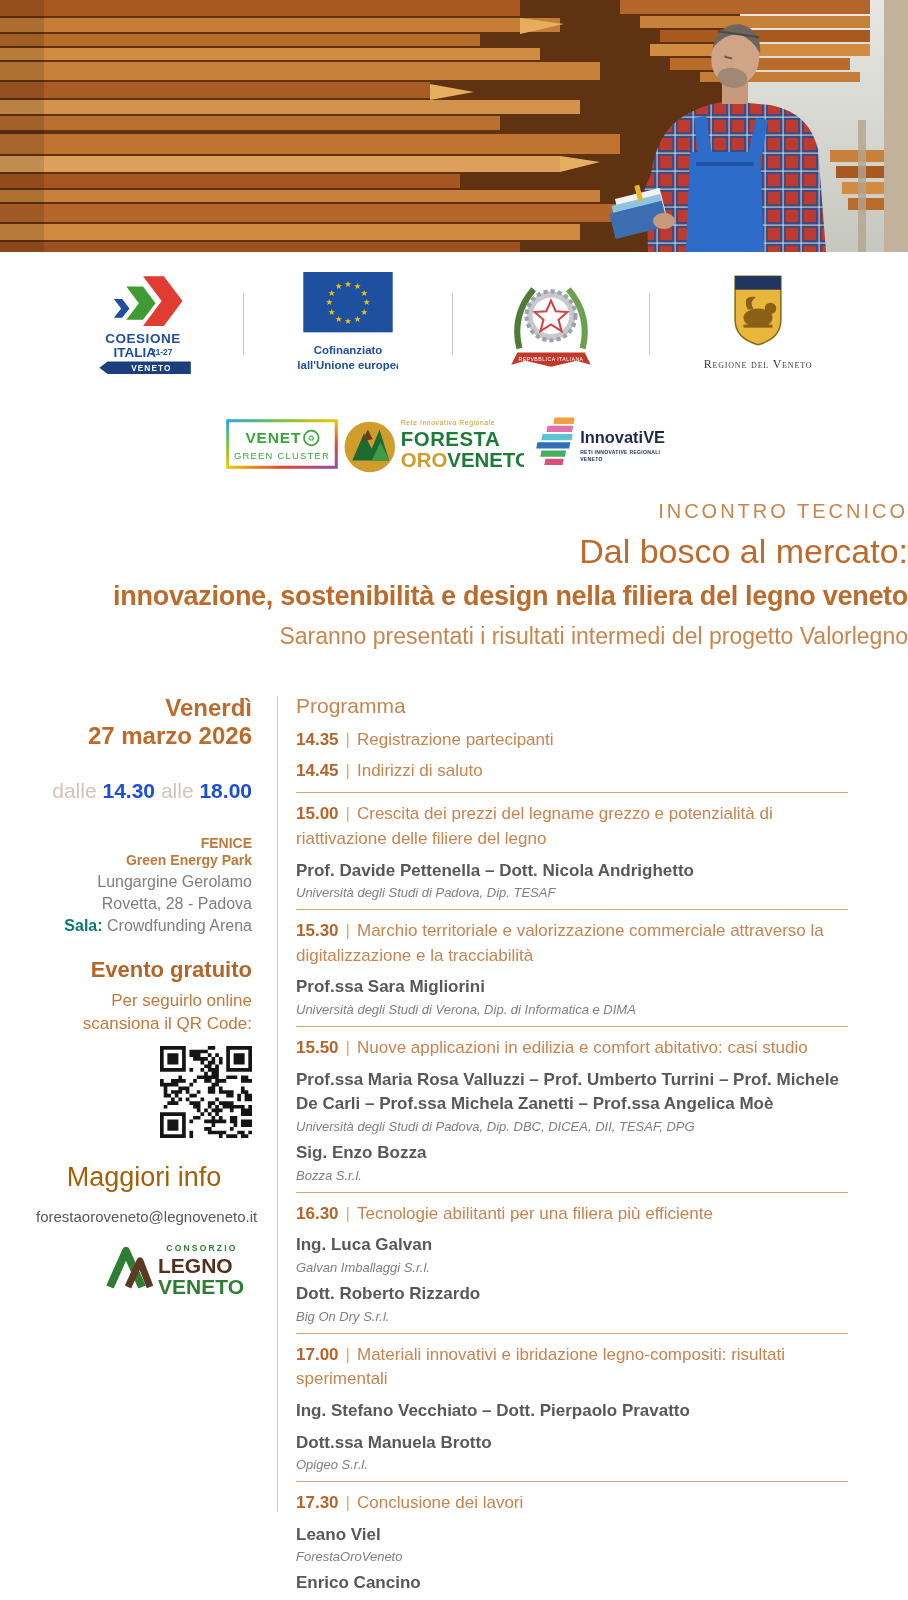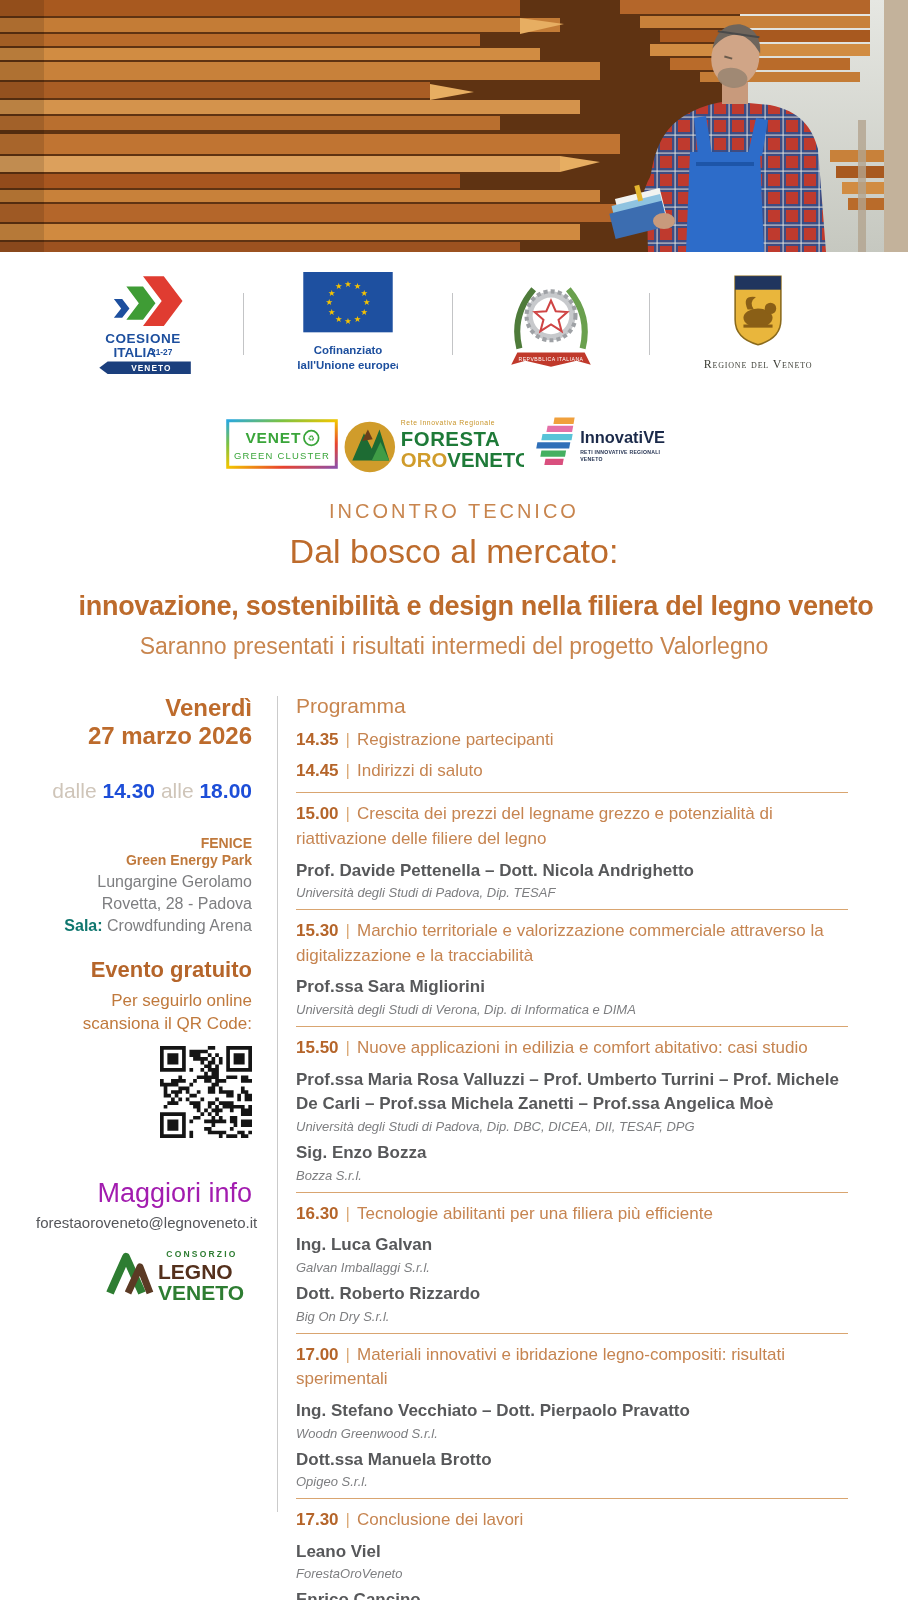--- a/index.html
+++ b/index.html
@@ -9,44 +9,44 @@
   .hero{position:absolute;top:0;left:0;width:908px;height:252px;}
   .hero svg{display:block;width:100%;height:100%;}
   
   .logos1{position:absolute;top:266px;left:0;width:908px;height:116px;
           display:flex;justify-content:center;align-items:center;}
   .logos1 .cell{display:flex;justify-content:center;align-items:center;}
   .lsep{width:1px;height:62px;background:#c3c4c6;}
   .logos2{position:absolute;top:404px;left:0;width:908px;height:84px;
           display:flex;justify-content:center;align-items:center;}
   
-  .titleblock{position:absolute;top:500px;left:0;width:908px;text-align:center;}
+  .titleblock{position:absolute;top:500px;left:0;width:908px;text-align:right;}
   .kicker{font-size:20px;letter-spacing:3px;color:#c8854e;}
   .title{margin-top:9px;font-size:34px;font-weight:400;color:#bd6b2c;}
-  .subtitle{margin-top:20px;font-size:27px;font-weight:700;color:#bd6b2c;letter-spacing:-0.3px;white-space:nowrap;padding-left:44px;}
+  .subtitle{margin-top:10px;font-size:27px;font-weight:700;color:#bd6b2c;letter-spacing:-0.3px;white-space:nowrap;padding-left:44px;}
   .tagline{margin-top:11px;font-size:23px;color:#c8854e;}
   
   .columns{position:absolute;top:688px;left:0;width:908px;height:900px;}
   .vline{position:absolute;left:277px;top:8px;height:816px;border-left:1px solid #cbcbcb;}
   .leftcol{position:absolute;left:36px;top:0;width:216px;text-align:right;}
   .rightcol{position:absolute;left:296px;top:0;width:552px;}
   
   .date{font-size:24px;font-weight:700;color:#bd6b2c;line-height:1.18;margin-top:6px;}
   .timeline{margin-top:28px;font-size:21px;color:#cfc5b9;}
   .timeline .t{color:#1d4ed8;font-weight:700;}
   .venue{margin-top:32px;font-size:14px;font-weight:600;color:#c0793c;line-height:1.25;}
   .addr{margin-top:1px;font-size:16px;color:#7d7e80;line-height:1.4;}
   .room{font-size:16px;color:#7d7e80;line-height:1.4;}
   .room b{color:#0f766e;font-weight:700;margin-left:25px;}
   .free{margin-top:19px;font-size:22px;font-weight:700;color:#b5652a;}
   .qrcap{margin-top:7px;font-size:17px;color:#c0793c;line-height:1.35;}
   .qrwrap{margin-top:10px;}
   .qrwrap svg{display:inline-block;}
-  .maggiori{margin-top:36px;font-size:27px;color:#a21caf;font-weight:400;}
-  .email{margin-top:5px;font-size:15px;}
+  .maggiori{margin-top:20px;font-size:27px;color:#a16207;font-weight:400;text-align:center;}
+  .email{margin-top:15px;font-size:15px;}
   .email a{color:#55565a;text-decoration:none;}
   .clv{margin-top:14px;}
   
   .pheading{font-size:21px;color:#c8854e;margin:6px 0 10px 0;}
   .eline{font-size:17px;line-height:1.45;margin:6px 0 2px 0;color:#c68450;}
   .time{font-weight:700;color:#b5652a;}
   .pipe{color:#dcab78;margin:0 7px;}
   .sname{font-size:17px;font-weight:700;color:#57585a;margin:7px 0 0 0;line-height:1.45;}
   .saff{font-size:13px;font-style:italic;color:#7d7e80;margin:2px 0 5px 0;}
   .pdiv{border-top:1px solid #d9a570;margin:9px 0;}
@@ -339,21 +339,20 @@
       <p class="eline"><span class="time">16.30</span><span class="pipe">|</span><span class="etitle">Tecnologie abilitanti per una filiera più efficiente</span></p>
       <p class="sname">Ing. Luca Galvan</p>
       <p class="saff">Galvan Imballaggi S.r.l.</p>
       <p class="sname">Dott. Roberto Rizzardo</p>
       <p class="saff">Big On Dry S.r.l.</p>
 
       <div class="pdiv"></div>
 
       <p class="eline"><span class="time">17.00</span><span class="pipe">|</span><span class="etitle">Materiali innovativi e ibridazione legno-compositi: risultati sperimentali</span></p>
       <p class="sname">Ing. Stefano Vecchiato – Dott. Pierpaolo Pravatto</p>
-      <p class="saff">Woodn Greenwood S.r.l.</p>
       <p class="sname">Dott.ssa Manuela Brotto</p>
       <p class="saff">Opigeo S.r.l.</p>
 
       <div class="pdiv"></div>
 
       <p class="eline"><span class="time">17.30</span><span class="pipe">|</span><span class="etitle">Conclusione dei lavori</span></p>
       <p class="sname">Leano Viel</p>
       <p class="saff">ForestaOroVeneto</p>
       <p class="sname">Enrico Cancino</p>
 

